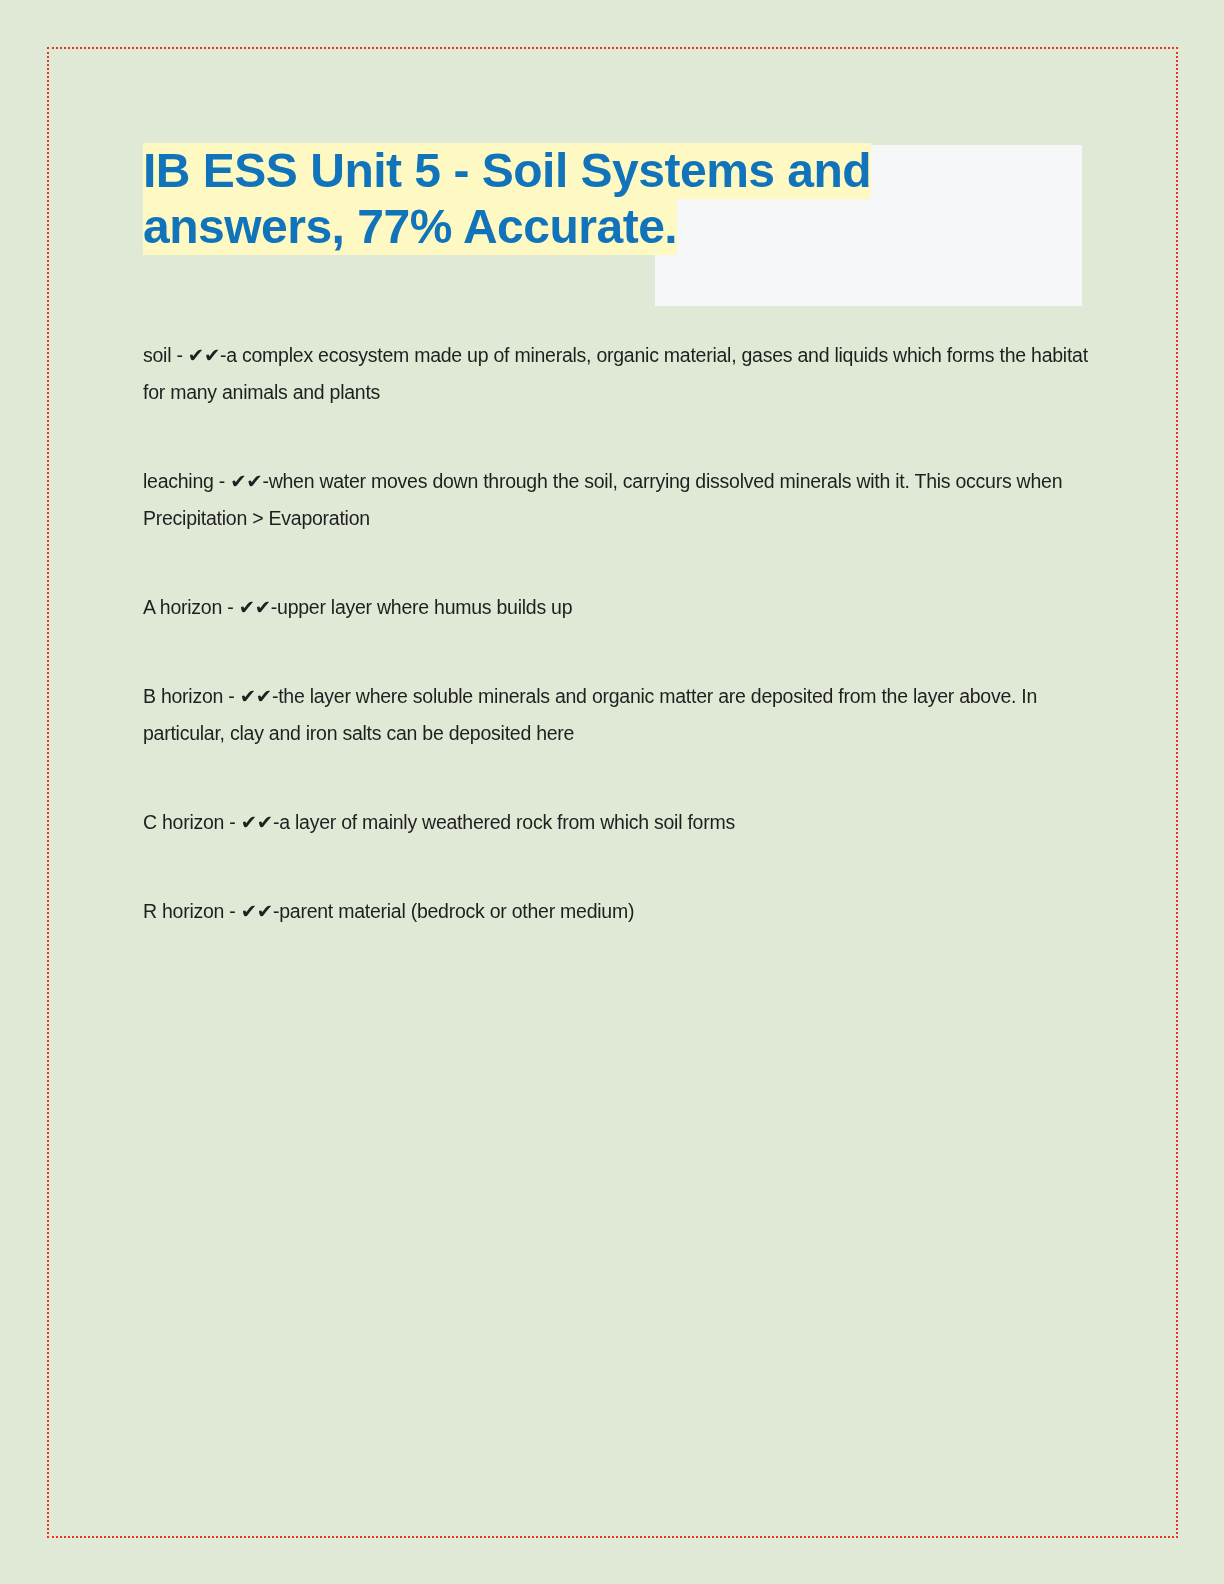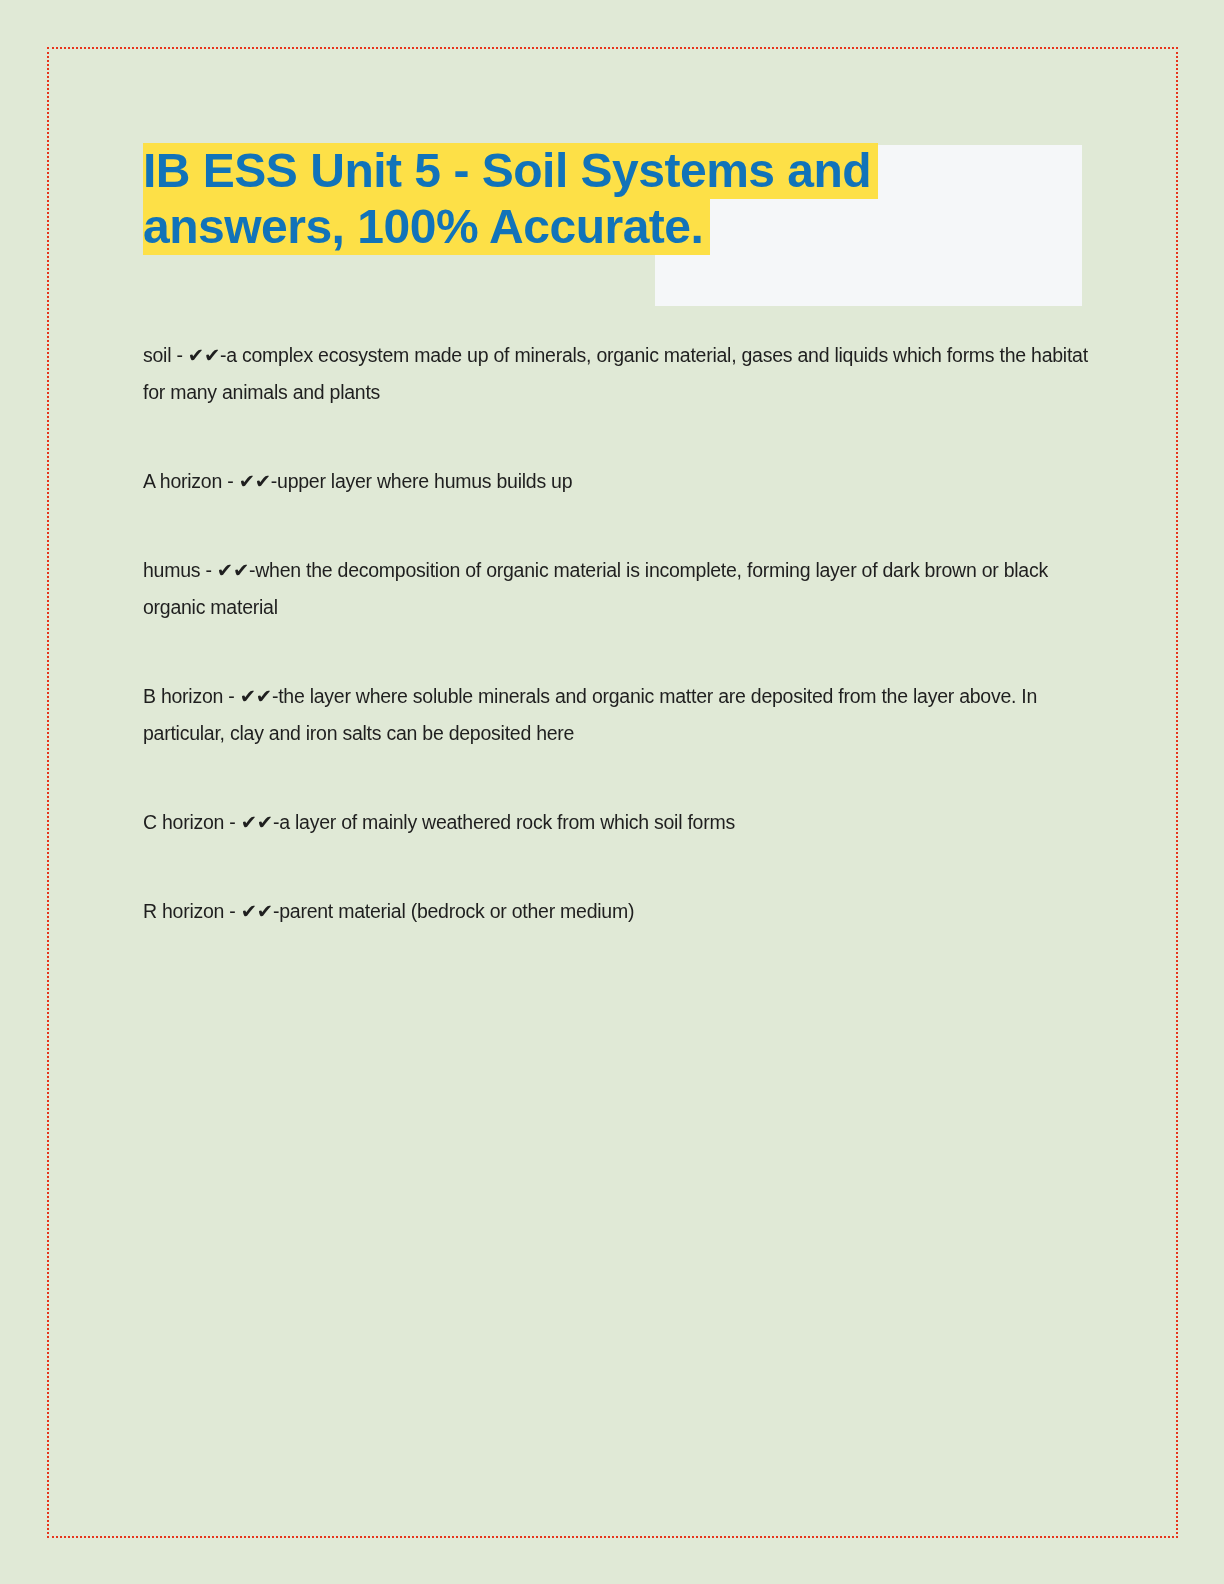--- a/index.html
+++ b/index.html
@@ -53,22 +53,22 @@
     letter-spacing: -0.5px;
   }
   .title-line {
     display: block;
     line-height: 56px;
     white-space: nowrap;
   }
   .title-line .hl {
     display: inline-block;
     line-height: 56px;
-    background: #fde047;
-    padding-right: 7px;
+    background: #fef9c3;
+    padding-right: 0;
   }
   .qa-list {
     margin: 0;
   }
   .qa-item {
     margin: 12px 0 52px 0;
     font-size: 19.5px;
     line-height: 37px;
     letter-spacing: -0.25px;
     color: #1f1f1f;
@@ -82,27 +82,27 @@
 
 <div class="page">
   <div class="page-border"></div>
 
   <div class="content">
 
     <div class="title-block">
       <div class="title-side-box"></div>
       <h1 class="doc-title">
         <span class="title-line"><span class="hl">IB ESS Unit 5 - Soil Systems and</span></span>
-        <span class="title-line"><span class="hl">answers, 100% Accurate.</span></span>
+        <span class="title-line"><span class="hl">answers, 77% Accurate.</span></span>
       </h1>
     </div>
 
     <div class="qa-list">
       <p class="qa-item">soil - ✔✔-a complex ecosystem made up of minerals, organic material, gases and liquids which forms the habitat for many animals and plants</p>
+      <p class="qa-item">leaching - ✔✔-when water moves down through the soil, carrying dissolved minerals with it. This occurs when Precipitation &gt; Evaporation</p>
       <p class="qa-item">A horizon - ✔✔-upper layer where humus builds up</p>
-      <p class="qa-item">humus - ✔✔-when the decomposition of organic material is incomplete, forming layer of dark brown or black organic material</p>
       <p class="qa-item">B horizon - ✔✔-the layer where soluble minerals and organic matter are deposited from the layer above. In particular, clay and iron salts can be deposited here</p>
       <p class="qa-item">C horizon - ✔✔-a layer of mainly weathered rock from which soil forms</p>
       <p class="qa-item">R horizon - ✔✔-parent material (bedrock or other medium)</p>
     </div>
 
   </div>
 </div>
 
 </body></html>

